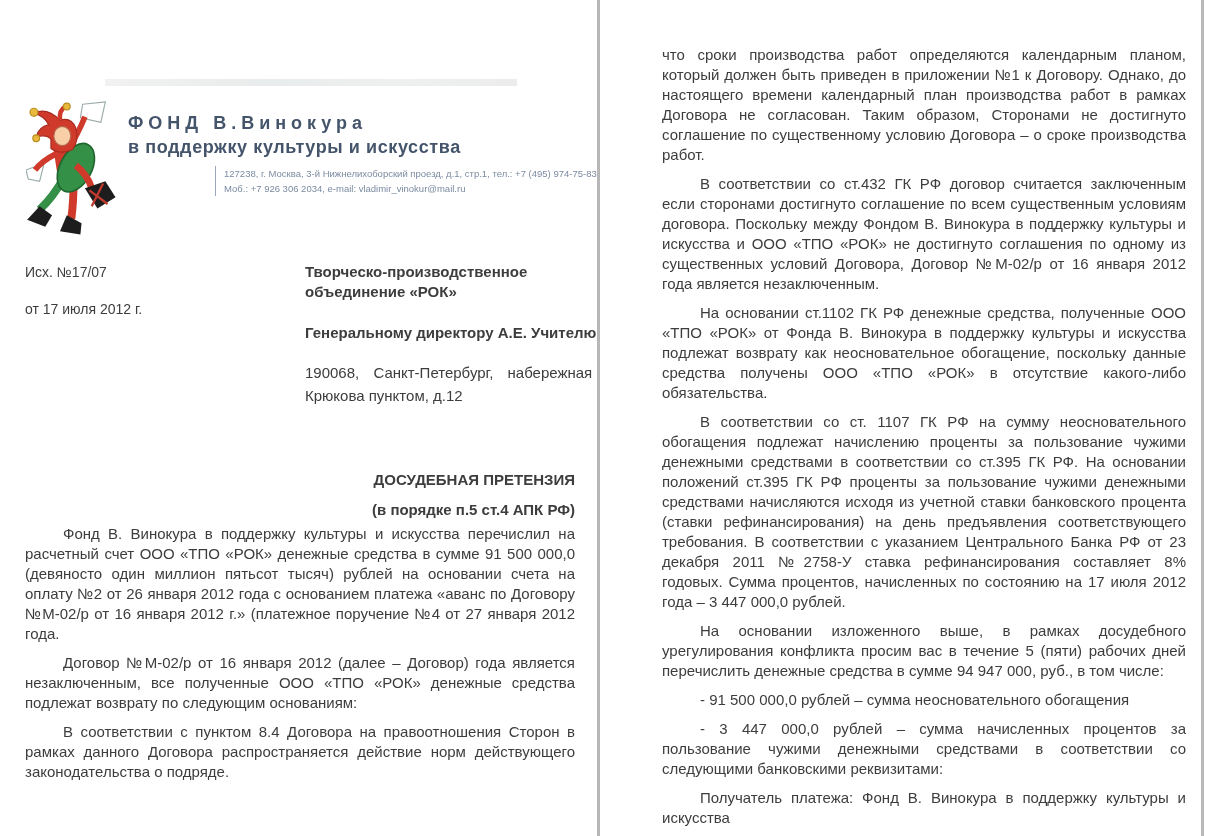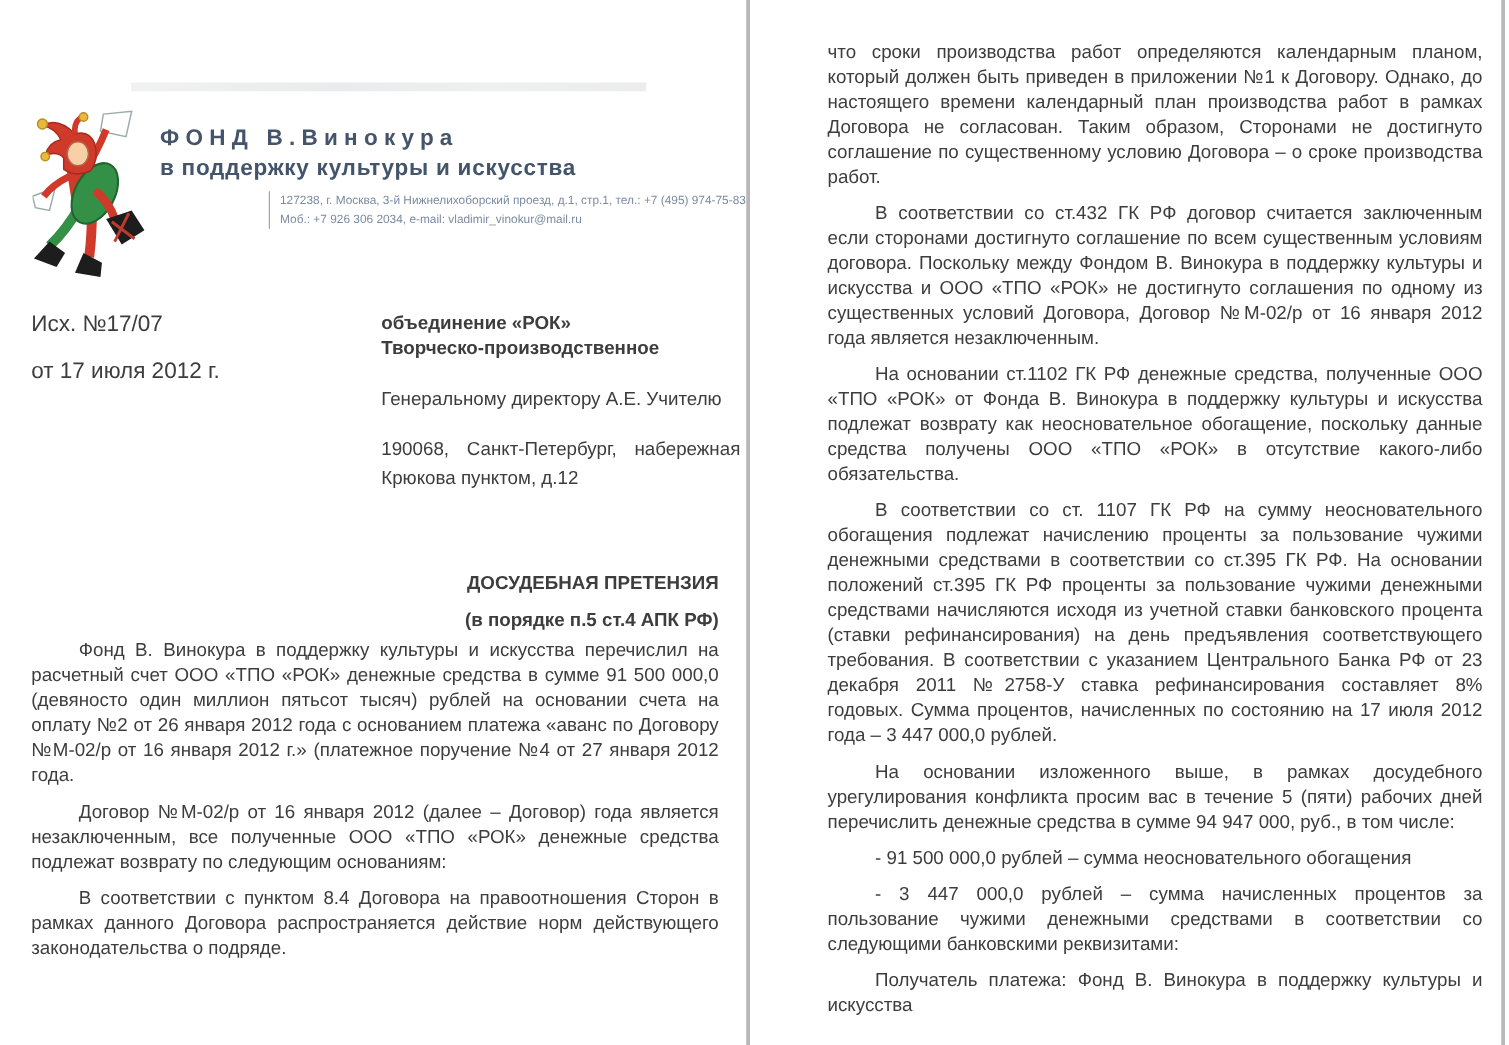--- a/index.html
+++ b/index.html
@@ -1,43 +1,43 @@
 <!DOCTYPE html>
 <html lang="ru"><head>
 <meta charset="utf-8">
 <style>
   html,body{margin:0;padding:0;}
   body{
     width:1207px;height:836px;overflow:hidden;background:#ffffff;
     font-family:"Liberation Sans",sans-serif;color:#3d3d3d;position:relative;
   }
-  .page{position:absolute;top:2px;height:600px;background:#fff;}
+  .page{position:absolute;top:15px;height:600px;background:#fff;}
   .page-left{left:0;width:598px;}
   .page-right{left:600px;width:601px;}
   .divider{position:absolute;top:0;bottom:0;width:3px;background:#b7b7b7;}
   .divider-mid{left:597px;}
   .divider-right{left:1201px;width:3px;background:#b9b9b9;}
   .scan-strip{position:absolute;left:105px;top:64px;width:412px;height:7px;
     background:linear-gradient(90deg,#f1f1f1,#e9ecec 40%,#eef0f0 70%,#ececec);}
 
   
   .letterhead{position:absolute;left:26px;top:86px;display:flex;}
   .logo{width:102px;height:138px;flex:none;}
   .lh-text{padding-top:12px;}
   .org-name{font-size:18px;font-weight:700;letter-spacing:5px;color:#44546a;white-space:nowrap;}
   .org-tagline{font-size:18px;font-weight:700;letter-spacing:0.6px;color:#44546a;margin-top:3px;white-space:nowrap;}
   .address-block{margin-top:8px;margin-left:87px;padding-left:8px;border-left:1.5px solid #9aa7b8;
     font-size:9.5px;line-height:15px;color:#7b8ba1;white-space:nowrap;}
 
   
-  .meta{position:absolute;left:25px;top:247px;font-size:18px;line-height:20px;}
+  .meta{position:absolute;left:25px;top:247px;font-size:14px;line-height:20px;}
   .meta .ref{margin-bottom:17px;}
   .recipient{position:absolute;left:305px;top:247px;width:282px;font-size:15px;line-height:20px;}
   .recipient .org{font-weight:700;margin-bottom:7px;}
-  .recipient .director{font-weight:400;margin:21px 0 20px;white-space:nowrap;}
+  .recipient .director{font-weight:700;margin:21px 0 20px;white-space:nowrap;}
   .recipient .addr1{word-spacing:10px;white-space:nowrap;}
   .recipient .addr2{margin-top:3px;margin-bottom:19px;}
   .recipient a,.recipient .email{color:#0563c1;text-decoration:underline;cursor:pointer;}
 
   
   .doc-title{position:absolute;left:25px;top:456px;width:450px;padding-left:100px;
     text-align:right;font-weight:700;font-size:15px;}
   .doc-title .sub{margin-top:13px;}
 
   
@@ -97,22 +97,22 @@
     </div>
   </div>
 
   <div class="meta">
     <div class="ref">Исх. №17/07</div>
     <div>от 17 июля  2012 г.</div>
   </div>
 
   <div class="recipient">
     <div class="org">
+      <div>Творческо-производственное</div>
       <div>объединение «РОК»</div>
-      <div>Творческо-производственное</div>
     </div>
     <div class="director">Генеральному директору А.Е. Учителю</div>
     <div class="addr1">190068, Санкт-Петербург, набережная</div>
     <div class="addr2">Крюкова пунктом, д.12</div>
   </div>
 
   <div class="doc-title">
     <div>ДОСУДЕБНАЯ ПРЕТЕНЗИЯ</div>
     <div class="sub">(в порядке п.5 ст.4 АПК РФ)</div>
   </div>

